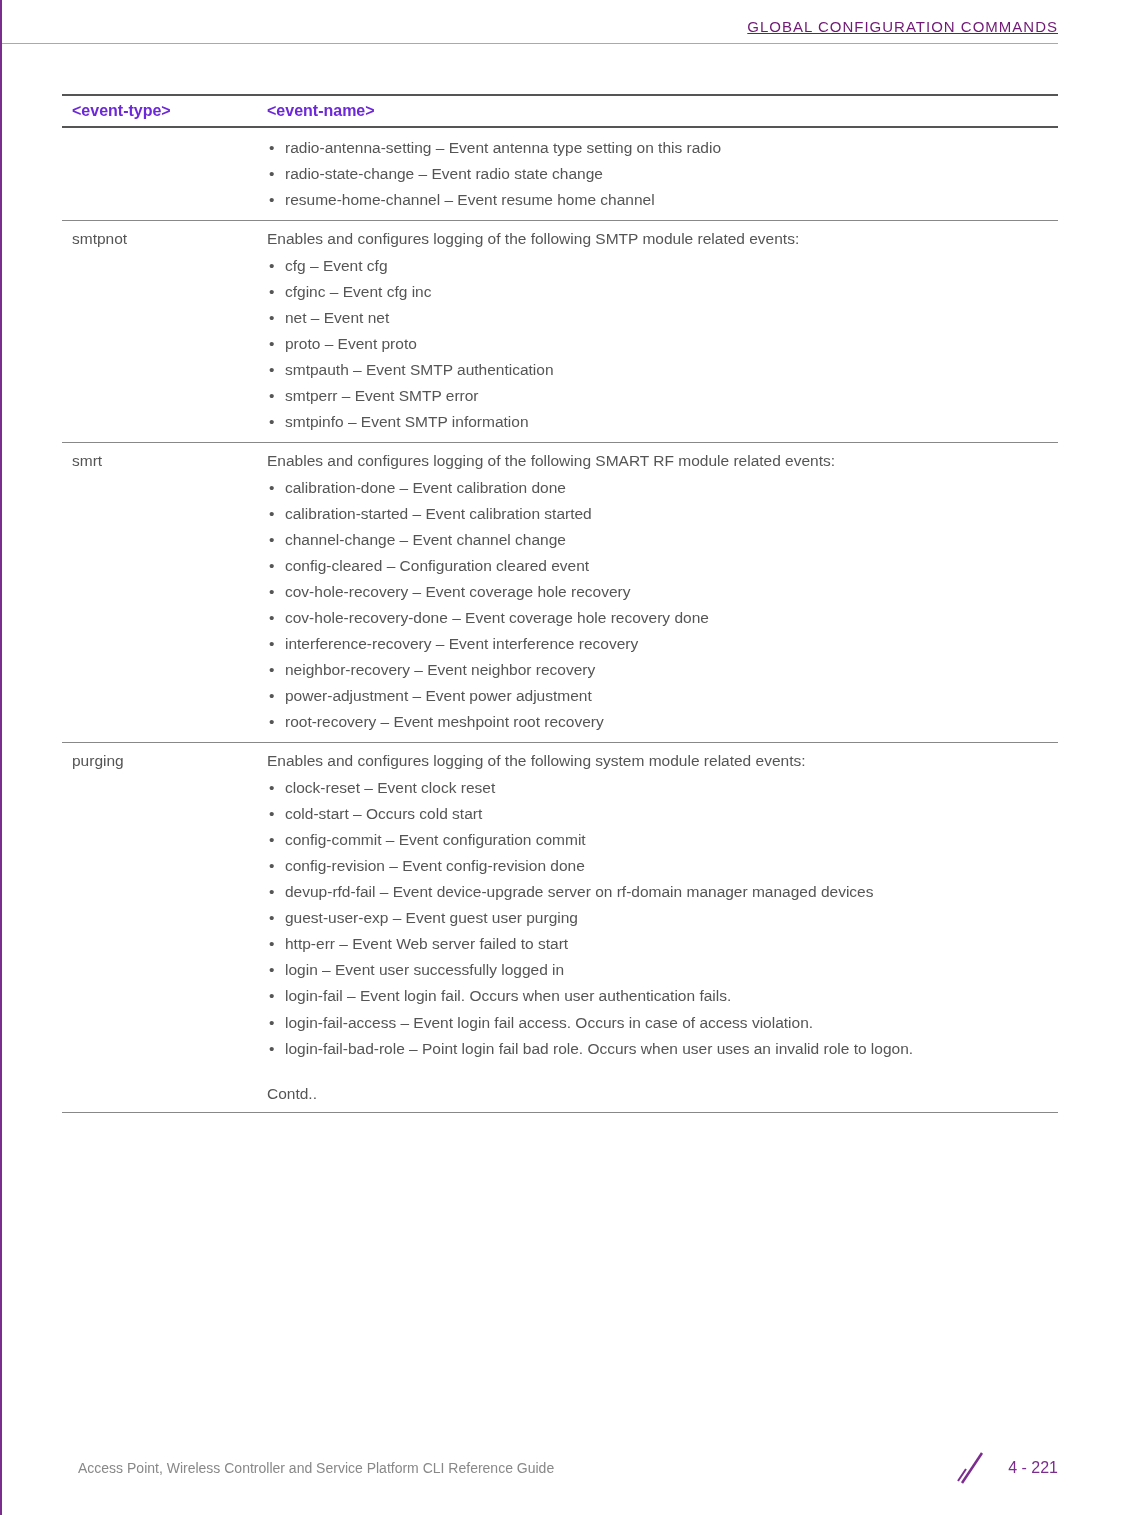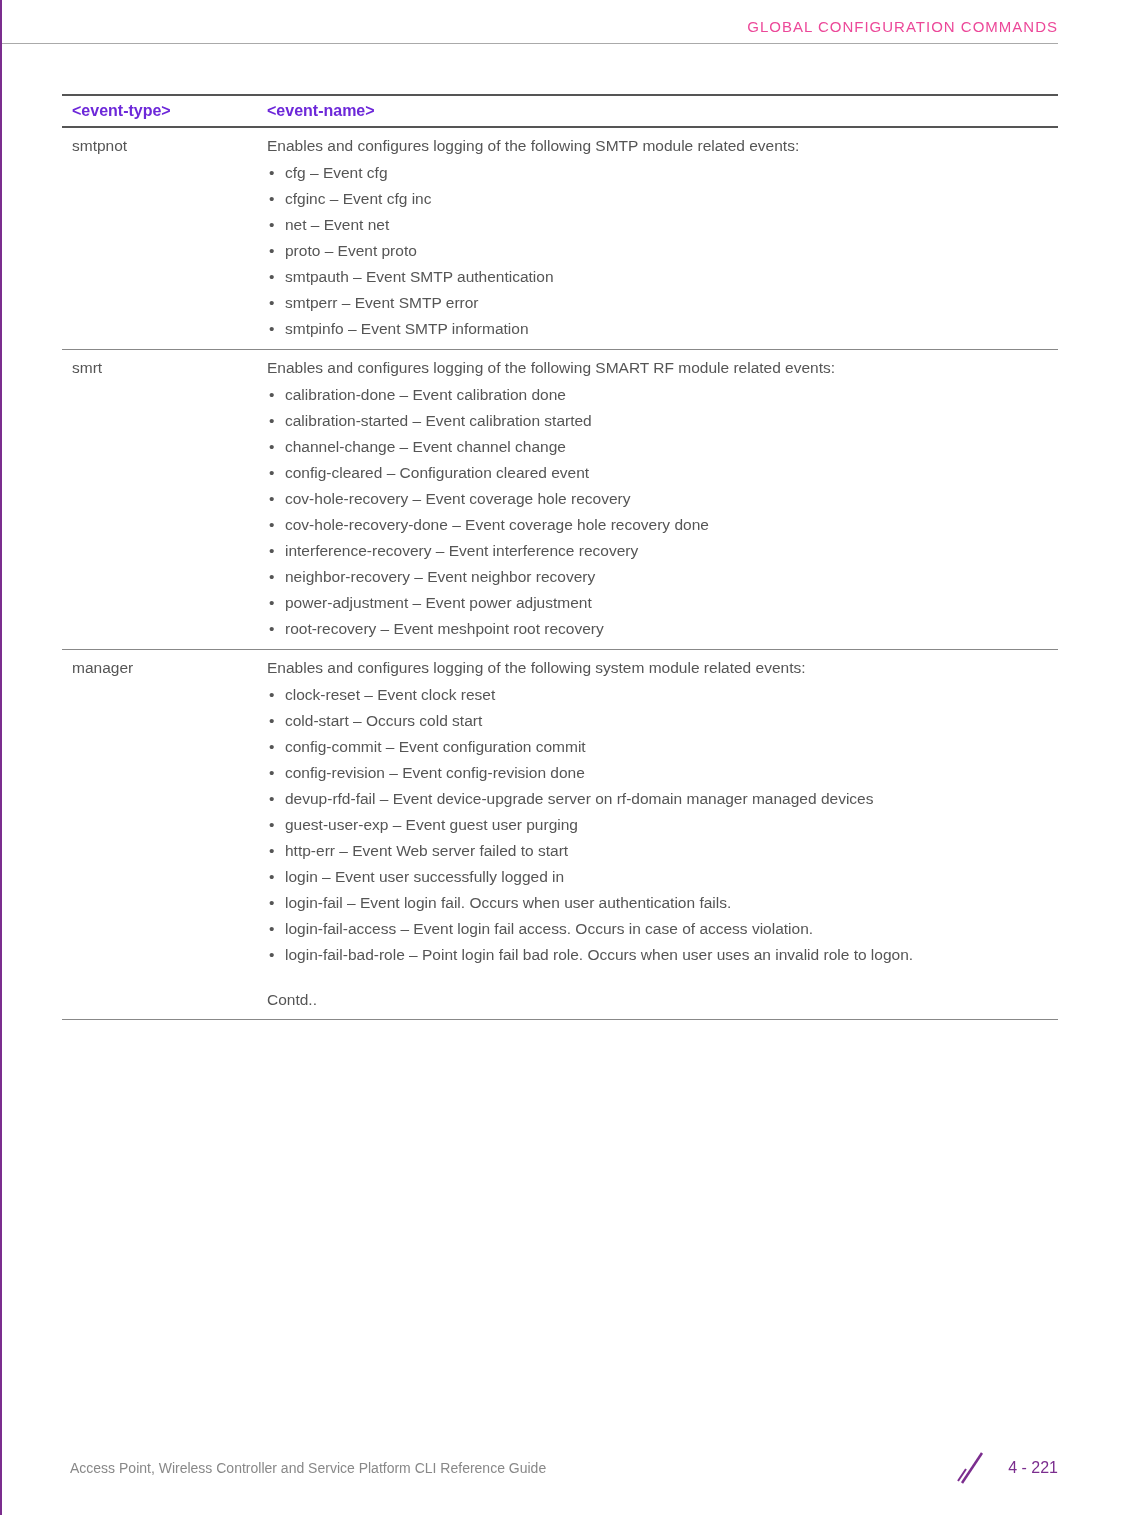--- a/index.html
+++ b/index.html
@@ -17,24 +17,25 @@
     }
     .page-container {
       border-left: 2px solid #7b2d8e;
       min-height: 1515px;
       position: relative;
       padding: 0;
     }
     .header-section {
       text-align: right;
       padding: 18px 70px 8px 0;
-      color: #ec4899;
+      color: #701a75;
       font-size: 15px;
       letter-spacing: 1px;
       font-weight: 300;
+      text-decoration: underline;
     }
     .header-line {
       border: none;
       border-top: 1px solid #aaa;
       margin: 0 70px 0 0;
     }
     .content-area {
       padding: 50px 70px 0 60px;
     }
     table.event-table {
@@ -80,21 +81,21 @@
     .desc-intro {
       margin-bottom: 3px;
     }
     .contd {
       padding-left: 0;
       margin-top: 21px;
     }
     .footer {
       position: absolute;
       bottom: 28px;
-      left: 8px;
+      left: 16px;
       right: 0;
       display: flex;
       justify-content: space-between;
       align-items: center;
       padding: 0 70px 0 60px;
       color: #888;
       font-size: 14px;
     }
     .footer-right {
       display: flex;
@@ -123,20 +124,30 @@
   <div class="content-area">
     <table class="event-table">
       <thead>
         <tr>
           <th>&lt;event-type&gt;</th>
           <th>&lt;event-name&gt;</th>
         </tr>
       </thead>
       <tbody>
 
+        <tr>
+          <td class="col1"></td>
+          <td>
+            <ul class="bullet-list">
+              <li>radio-antenna-setting – Event antenna type setting on this radio</li>
+              <li>radio-state-change – Event radio state change</li>
+              <li>resume-home-channel – Event resume home channel</li>
+            </ul>
+          </td>
+        </tr>
 
 
         <tr>
           <td class="col1">smtpnot</td>
           <td>
             <div class="desc-intro">Enables and configures logging of the following SMTP module related events:</div>
             <ul class="bullet-list">
               <li>cfg – Event cfg</li>
               <li>cfginc – Event cfg inc</li>
               <li>net – Event net</li>
@@ -161,21 +172,21 @@
               <li>cov-hole-recovery-done – Event coverage hole recovery done</li>
               <li>interference-recovery – Event interference recovery</li>
               <li>neighbor-recovery – Event neighbor recovery</li>
               <li>power-adjustment – Event power adjustment</li>
               <li>root-recovery – Event meshpoint root recovery</li>
             </ul>
           </td>
         </tr>
 
         <tr>
-          <td class="col1">manager</td>
+          <td class="col1">purging</td>
           <td>
             <div class="desc-intro">Enables and configures logging of the following system module related events:</div>
             <ul class="bullet-list">
               <li>clock-reset – Event clock reset</li>
               <li>cold-start – Occurs cold start</li>
               <li>config-commit – Event configuration commit</li>
               <li>config-revision – Event config-revision done</li>
               <li>devup-rfd-fail – Event device-upgrade server on rf-domain manager managed devices</li>
               <li>guest-user-exp – Event guest user purging</li>
               <li>http-err – Event Web server failed to start</li>

